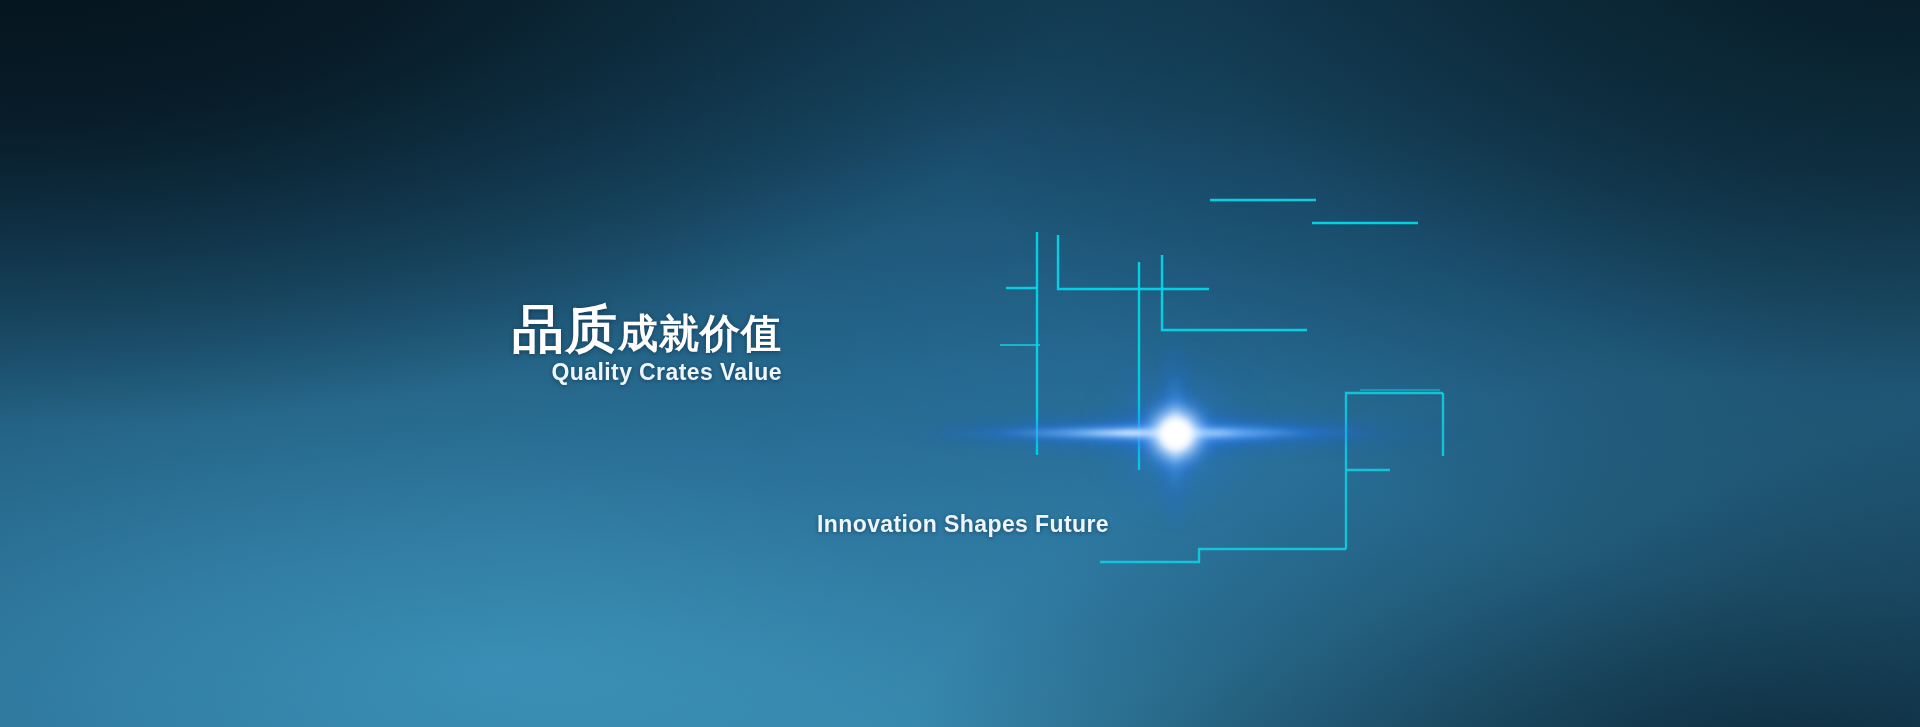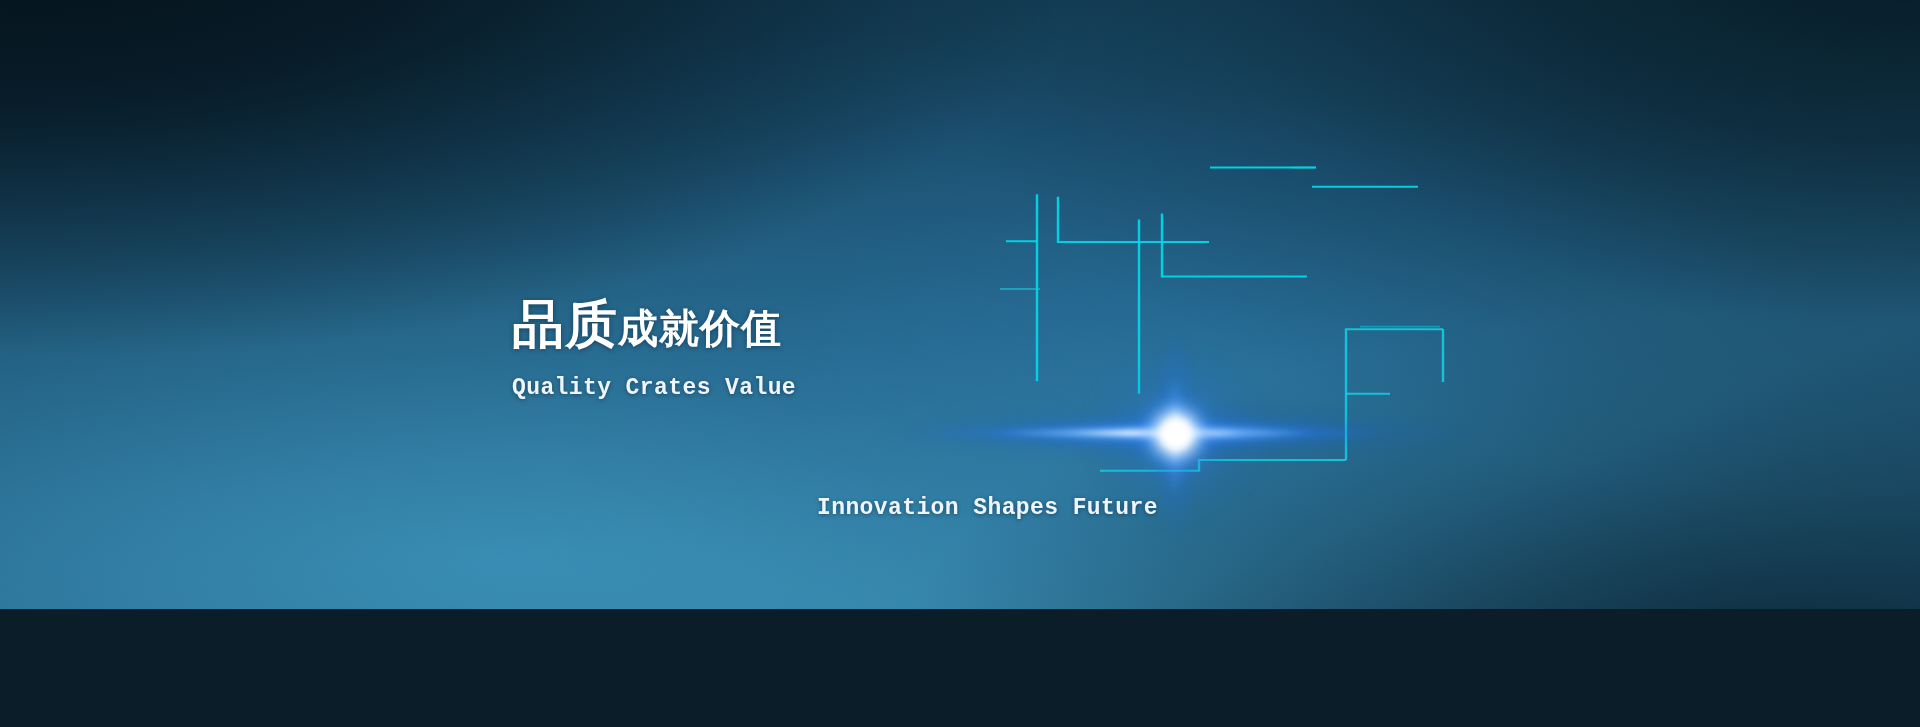--- a/index.html
+++ b/index.html
@@ -1,20 +1,20 @@
 <!DOCTYPE html>
 <html><head>
 <meta charset="utf-8">
 <style>
   html,body{margin:0;padding:0;background:#0a1d28;}
   #stage{
     position:relative;
-    width:1920px;height:609px;
+    width:1920px;height:727px;
     overflow:hidden;
-    font-family:Liberation Mono, monospace;
+    font-family:Liberation Sans, sans-serif;
     background:#123049;
   }
   .layer{position:absolute;inset:0;}
   .noevt{pointer-events:none;}
 
   
   #bg-base{
     background:
       radial-gradient(125% 105% at 26% 92%, #2a6e93 0%, #245f81 16%, #1b4c6a 32%, #143b55 50%, #0e2c42 68%, #0a2131 84%, #071a27 100%),
       linear-gradient(160deg,#081c27 0%,#0c2636 28%,#12354c 55%,#1a4964 78%,#123247 100%);
@@ -84,23 +84,23 @@
   .h-tail{font-size:40px;letter-spacing:1px;}
   .subline{
     white-space:nowrap;
     color:#eef6fb;
     font-size:23px;
     font-weight:700;
     letter-spacing:.4px;
     text-shadow:0 1px 4px rgba(0,20,45,.45);
   }
   #block-quality{left:512px;top:303px;}
-  #block-quality .subline{margin-top:20px;}
+  #block-quality .subline{margin-top:4px;text-align:right;}
   #block-innovation{left:817px;top:479px;}
-  #block-innovation .subline{margin-top:16px;}
+  #block-innovation .subline{margin-top:32px;}
 </style>
 </head>
 <body>
 
 <div id="stage">
 
   <div class="layer noevt" id="bg-base"></div>
   <div class="layer noevt" id="bg-dark-tl"></div>
   <div class="layer noevt" id="bg-dark-tr"></div>
   <div class="layer noevt" id="bg-dark-br"></div>

